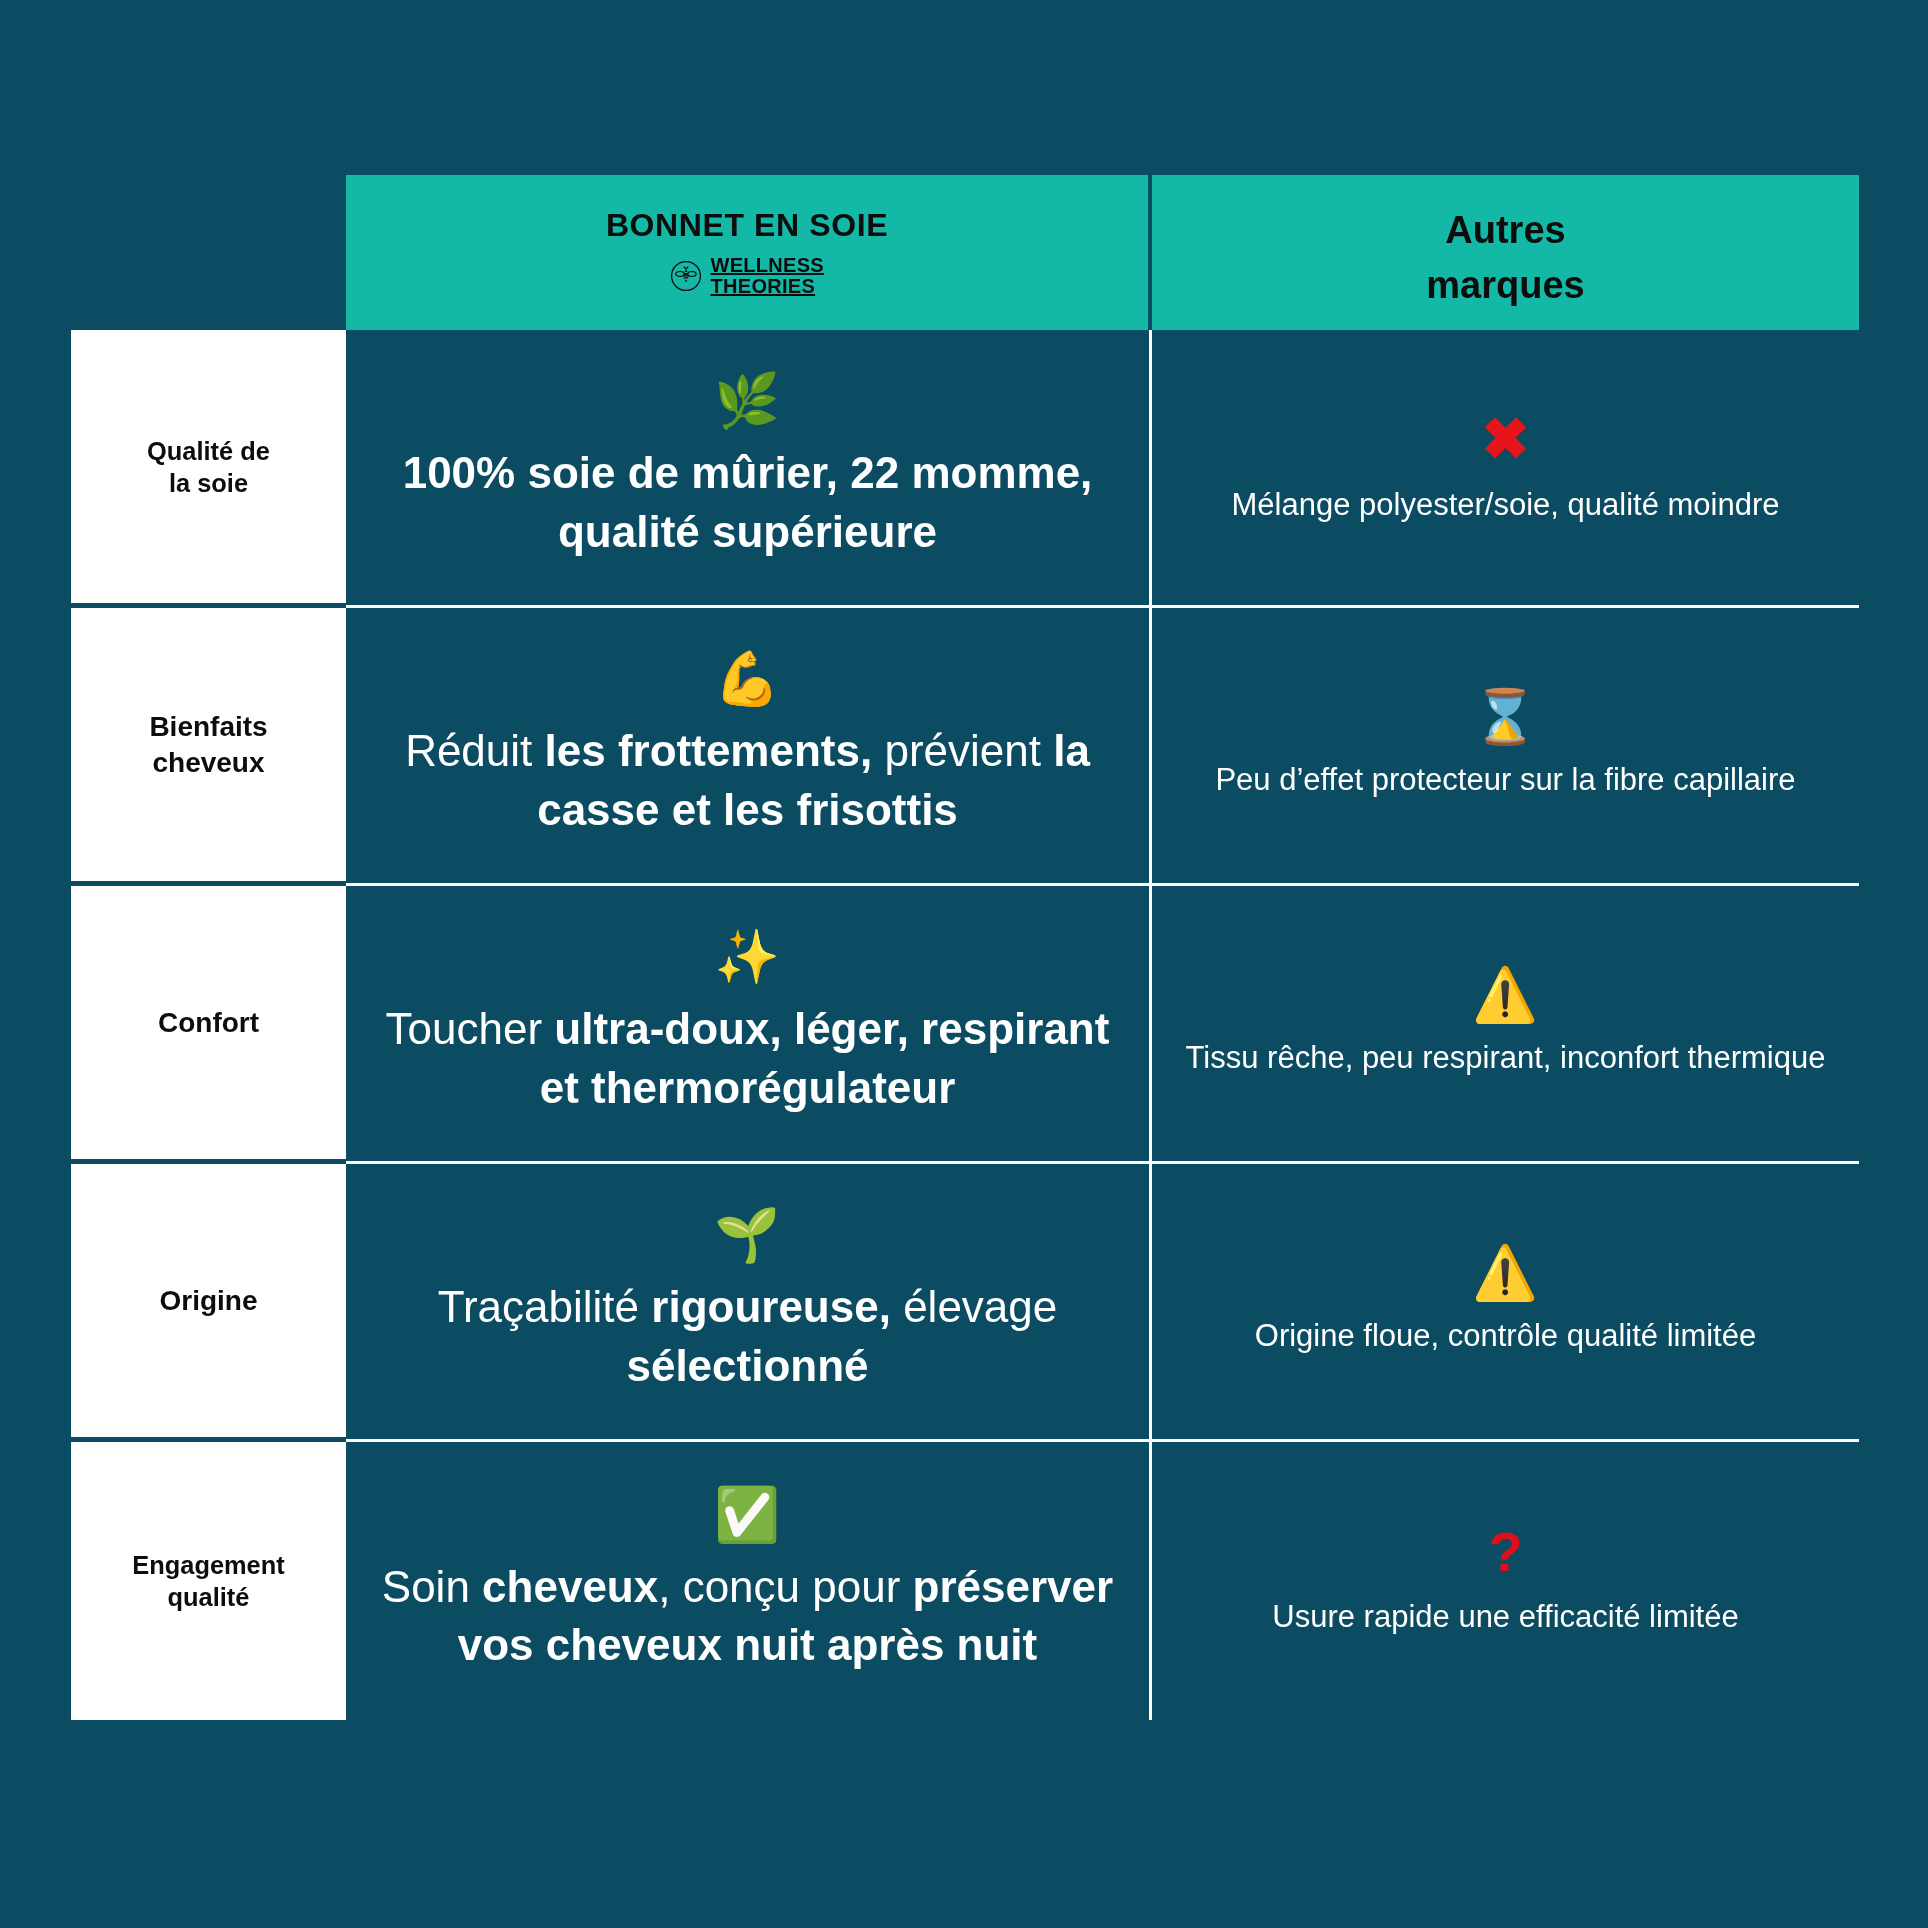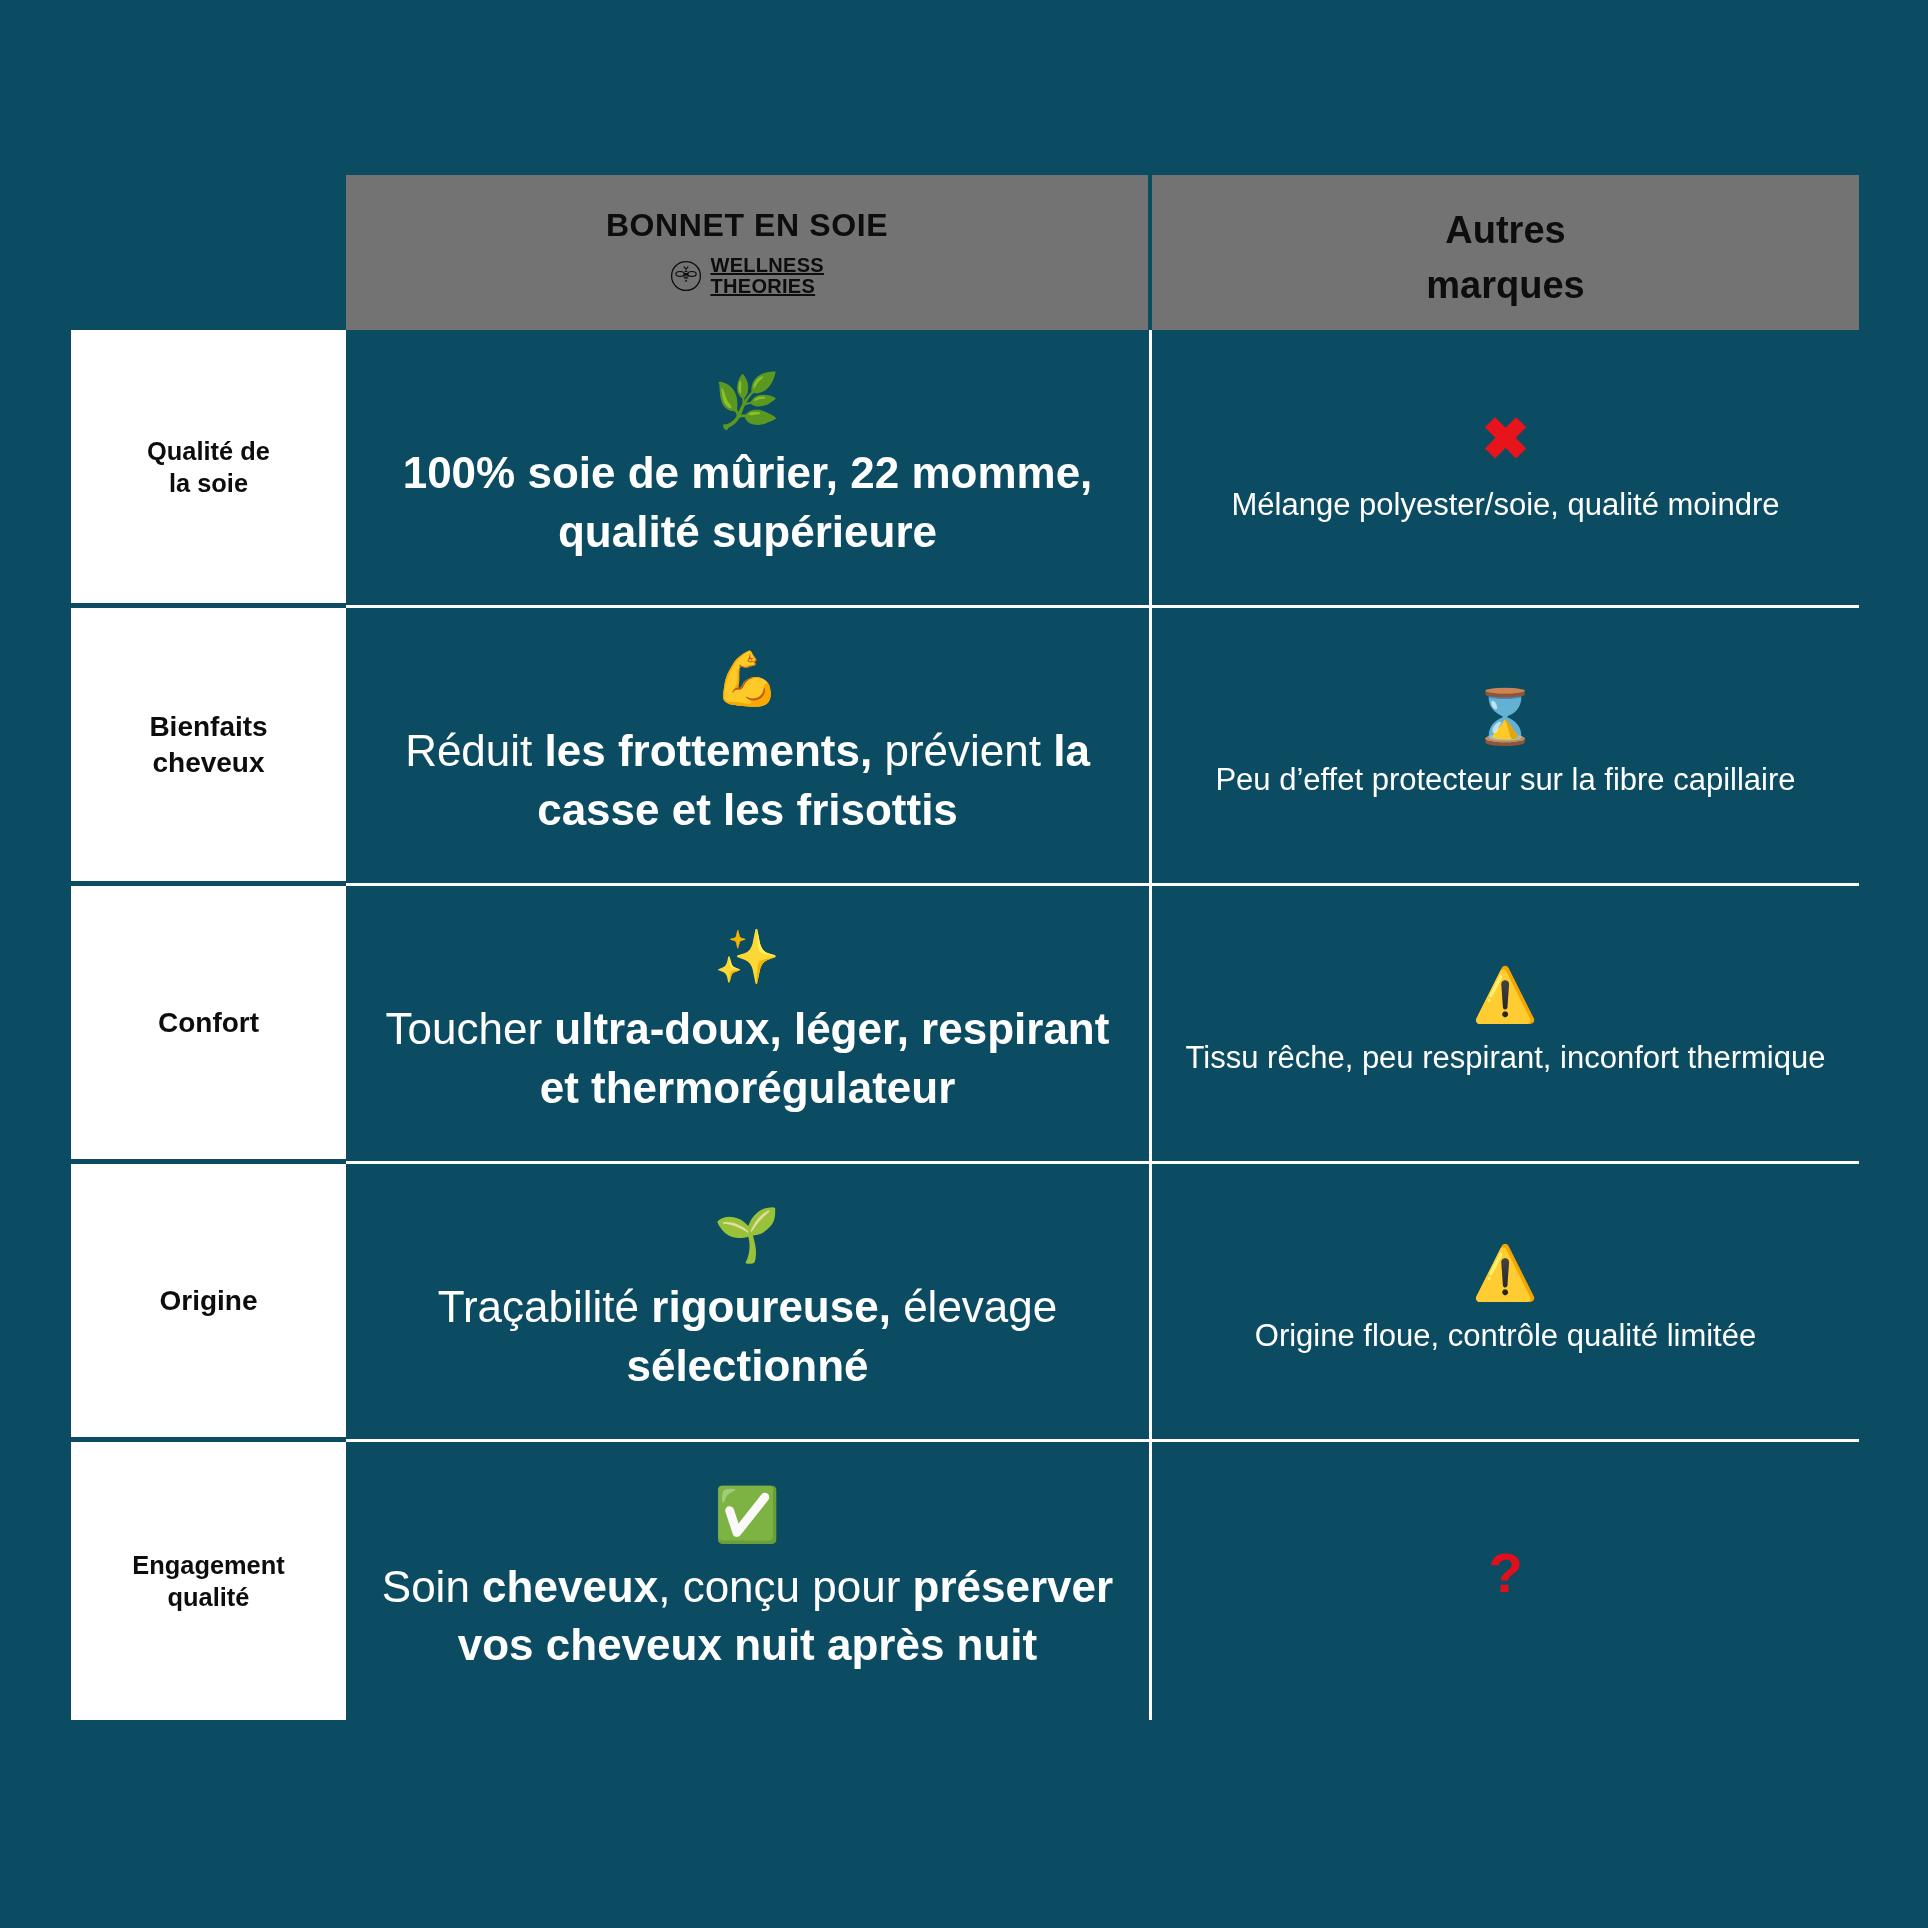--- a/index.html
+++ b/index.html
@@ -36,21 +36,21 @@
     grid-template-rows: 155px 278px 278px 278px 278px 278px;
     width: 100%;
     height: 100%;
   }
 
   
   .hdr-blank {
     background: transparent;
   }
   .hdr-cell {
-    background: #737373;
+    background: #14b8a6;
     display: flex;
     flex-direction: column;
     align-items: center;
     justify-content: center;
     text-align: center;
     box-sizing: border-box;
   }
   .hdr-cell.brand {
     border-right: 4.7px solid #0c4c62;
   }
@@ -248,17 +248,18 @@
         <div class="label-cell last">
           <div class="label-text small" style="white-space: pre-line;">Engagement
 qualité</div>
         </div>
         <div class="cell pro row-last">
           <span class="cell-icon">✅</span>
           <div class="cell-text pro"><span>Soin </span><b>cheveux</b><span>, conçu pour </span><b>préserver vos cheveux nuit après nuit</b></div>
         </div>
         <div class="cell row-last">
           <span class="cell-icon icon-q">?</span>
+          <div class="cell-text"><span>Usure rapide une efficacité limitée</span></div>
         </div>
       </div>
   </div>
 </div>
 
 
 </body></html>

